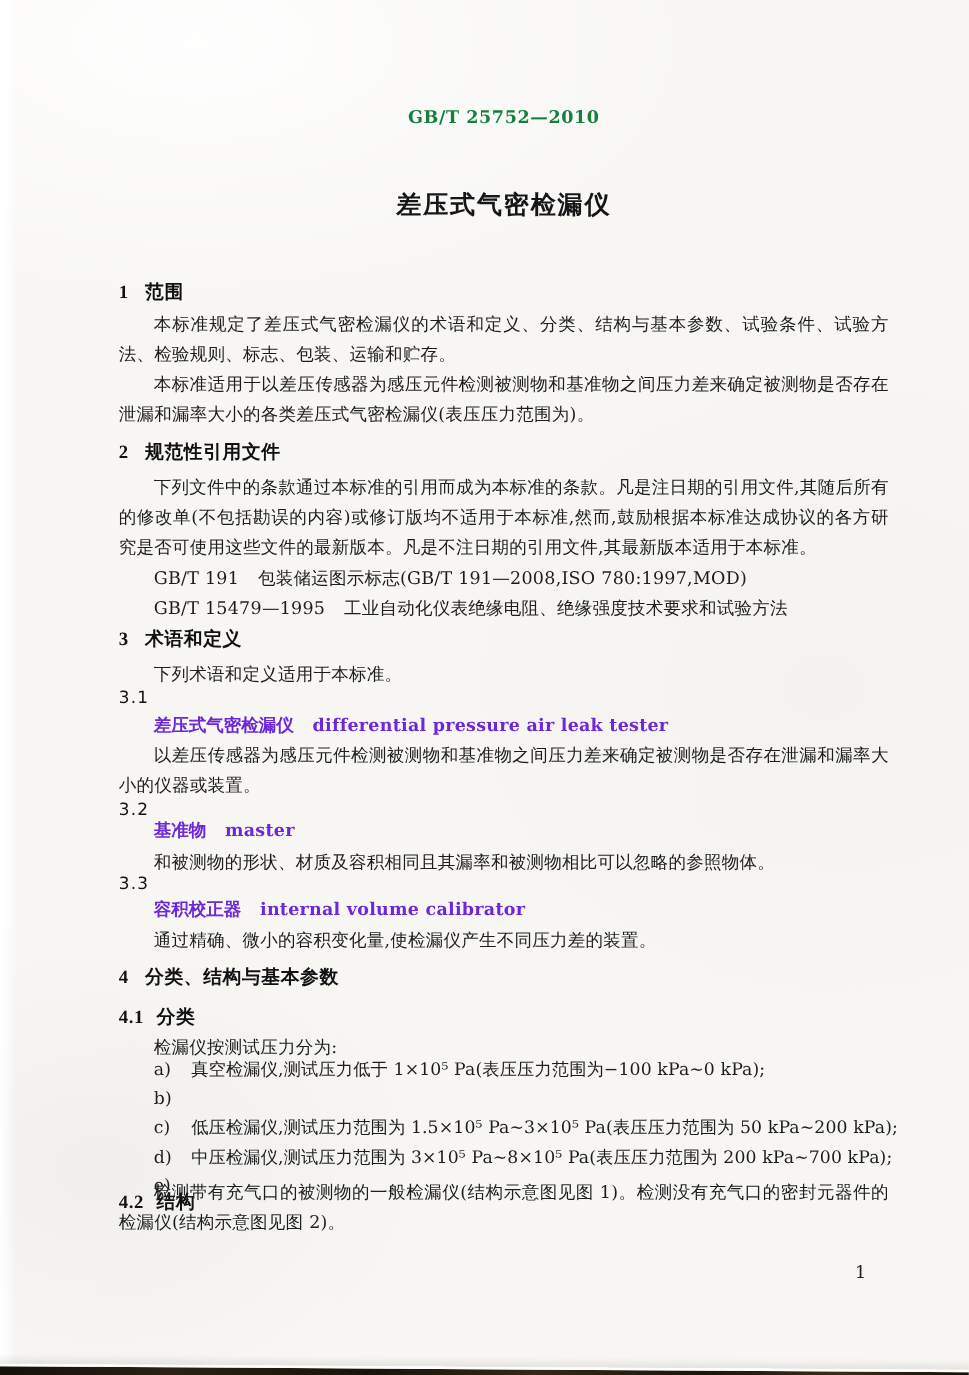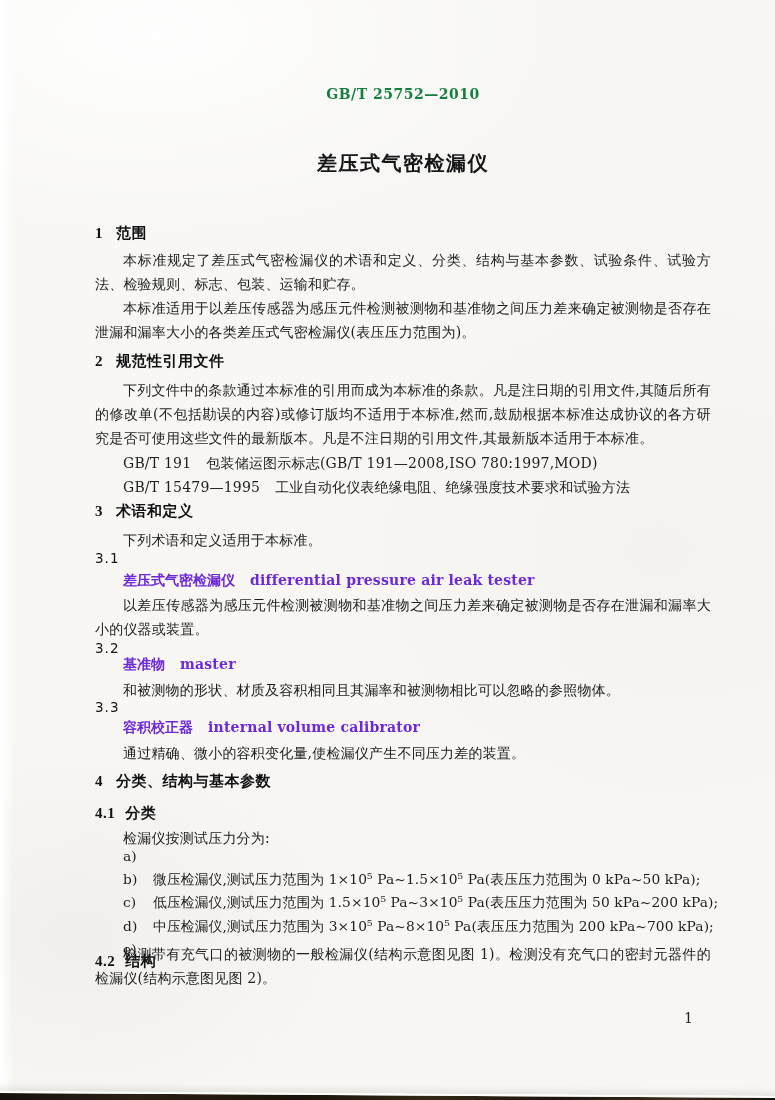--- a/index.html
+++ b/index.html
@@ -173,24 +173,24 @@
   <span>4</span><span class="lbl">分类、结构与基本参数</span>
 </div>
 <div class="abs h" style="top:804px">
   <span>4.1</span><span class="h2lbl">分类</span>
 </div>
 <div class="abs p ind" style="top:826px">检漏仪按测试压力分为:</div>
 
 <div class="abs list">
   <div class="li">
     <span class="li-label">a)</span>
+      <span>真空检漏仪,测试压力低于 1×10⁵ Pa(表压压力范围为−100 kPa~0 kPa);</span>
   </div>
   <div class="li">
     <span class="li-label">b)</span>
-      <span>微压检漏仪,测试压力范围为 1×10⁵ Pa~1.5×10⁵ Pa(表压压力范围为 0 kPa~50 kPa);</span>
   </div>
   <div class="li">
     <span class="li-label">c)</span>
       <span>低压检漏仪,测试压力范围为 1.5×10⁵ Pa~3×10⁵ Pa(表压压力范围为 50 kPa~200 kPa);</span>
   </div>
   <div class="li">
     <span class="li-label">d)</span>
       <span>中压检漏仪,测试压力范围为 3×10⁵ Pa~8×10⁵ Pa(表压压力范围为 200 kPa~700 kPa);</span>
   </div>
   <div class="li">

